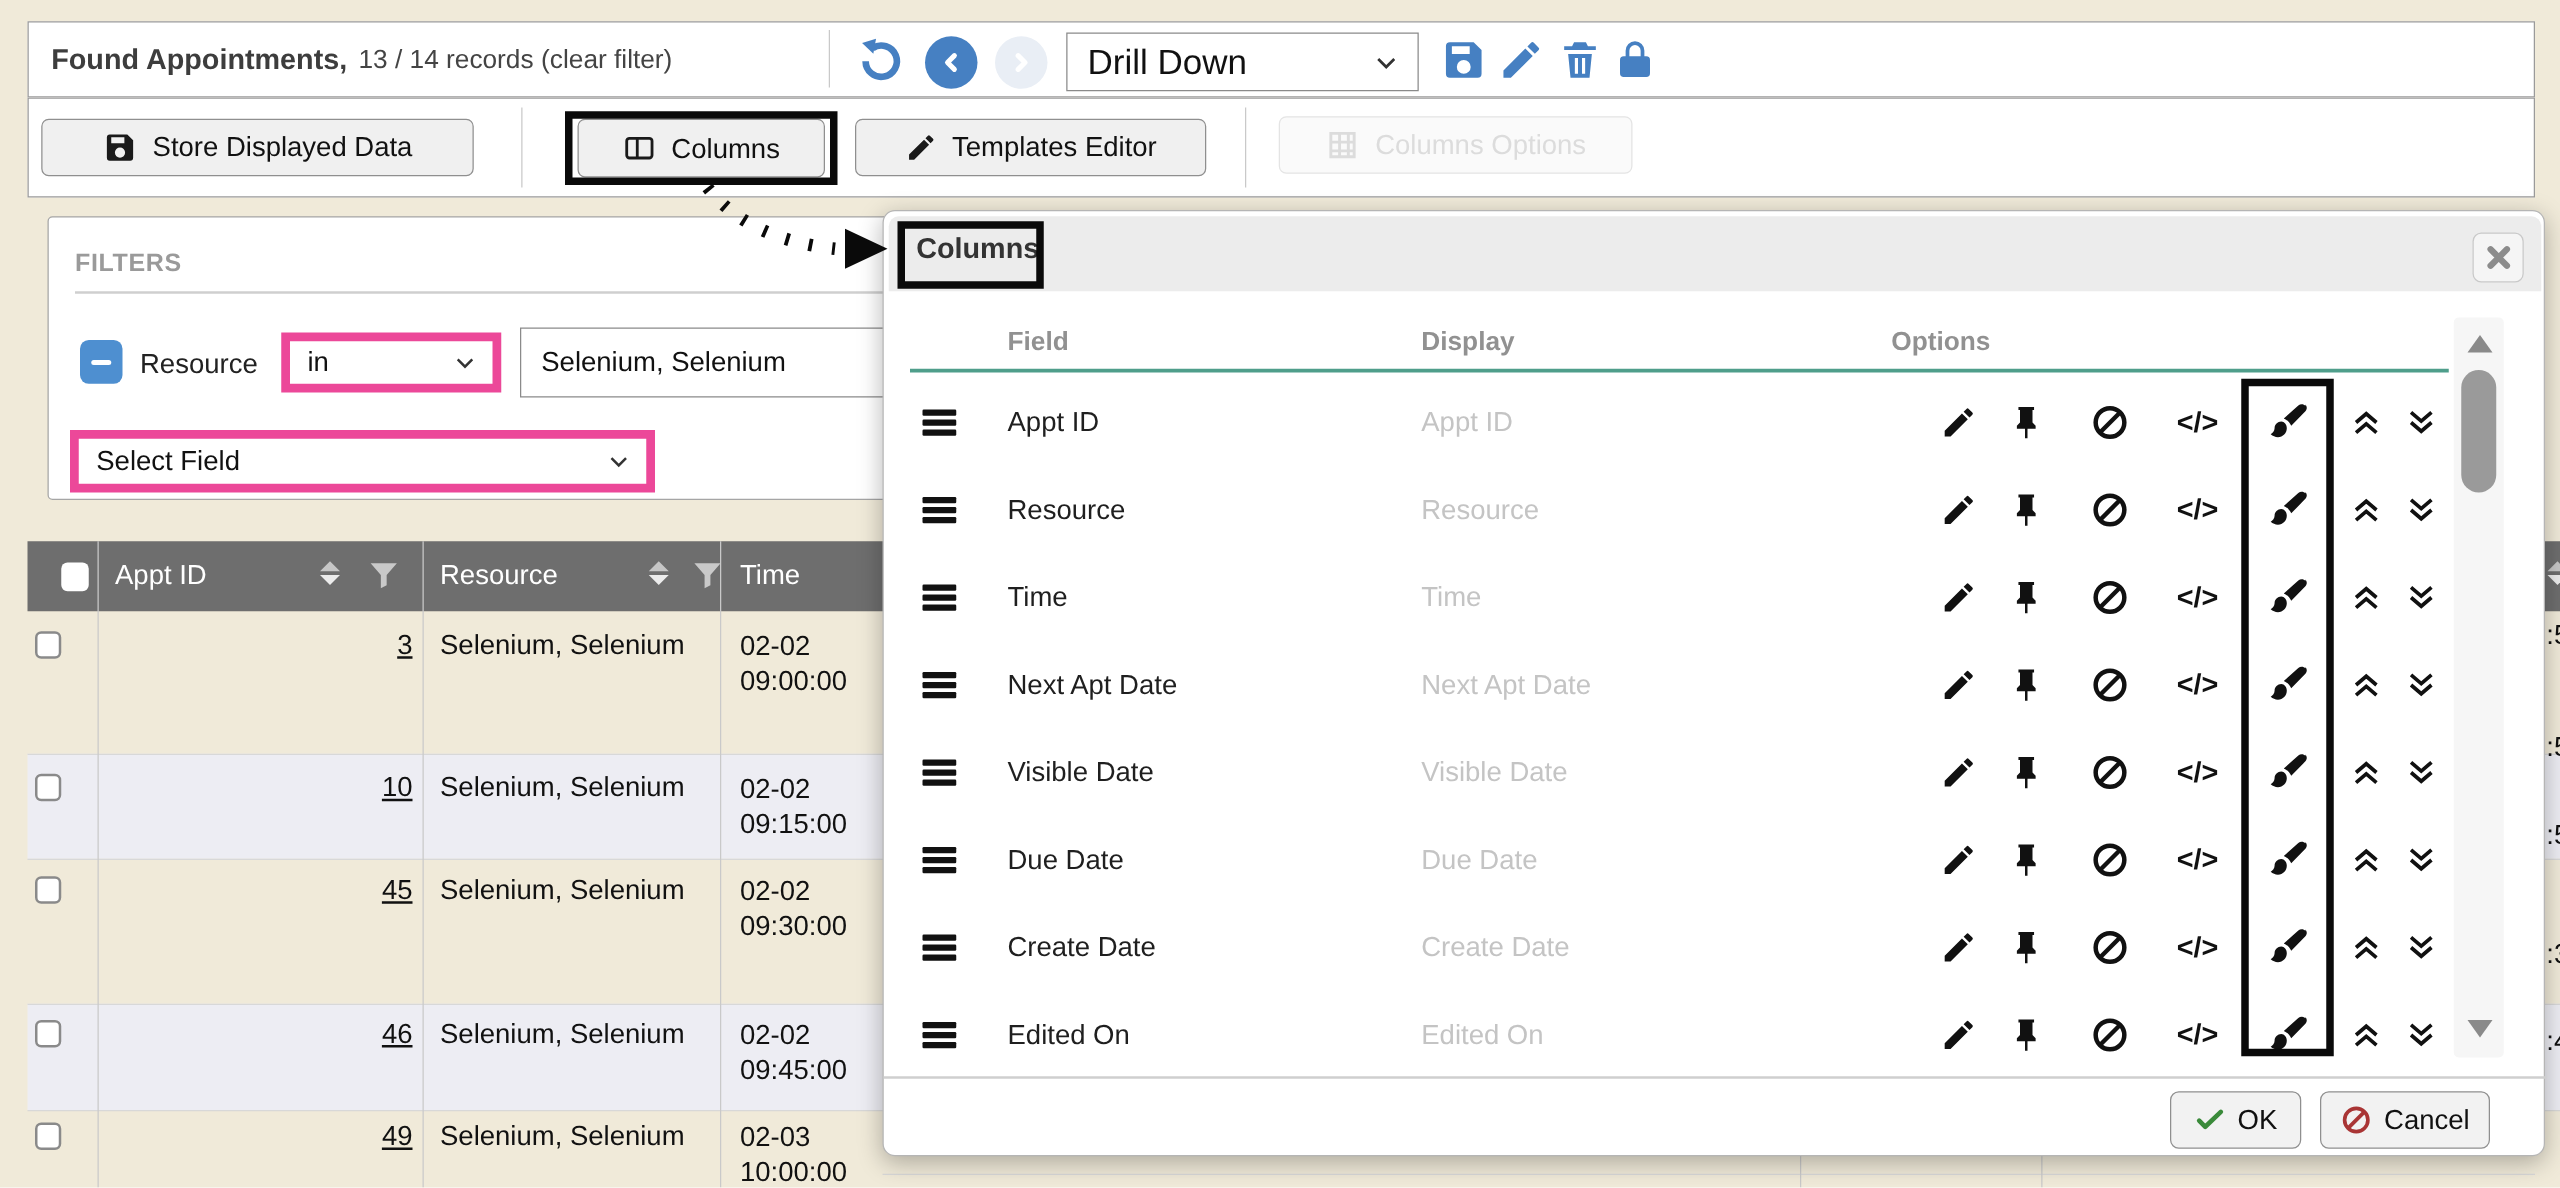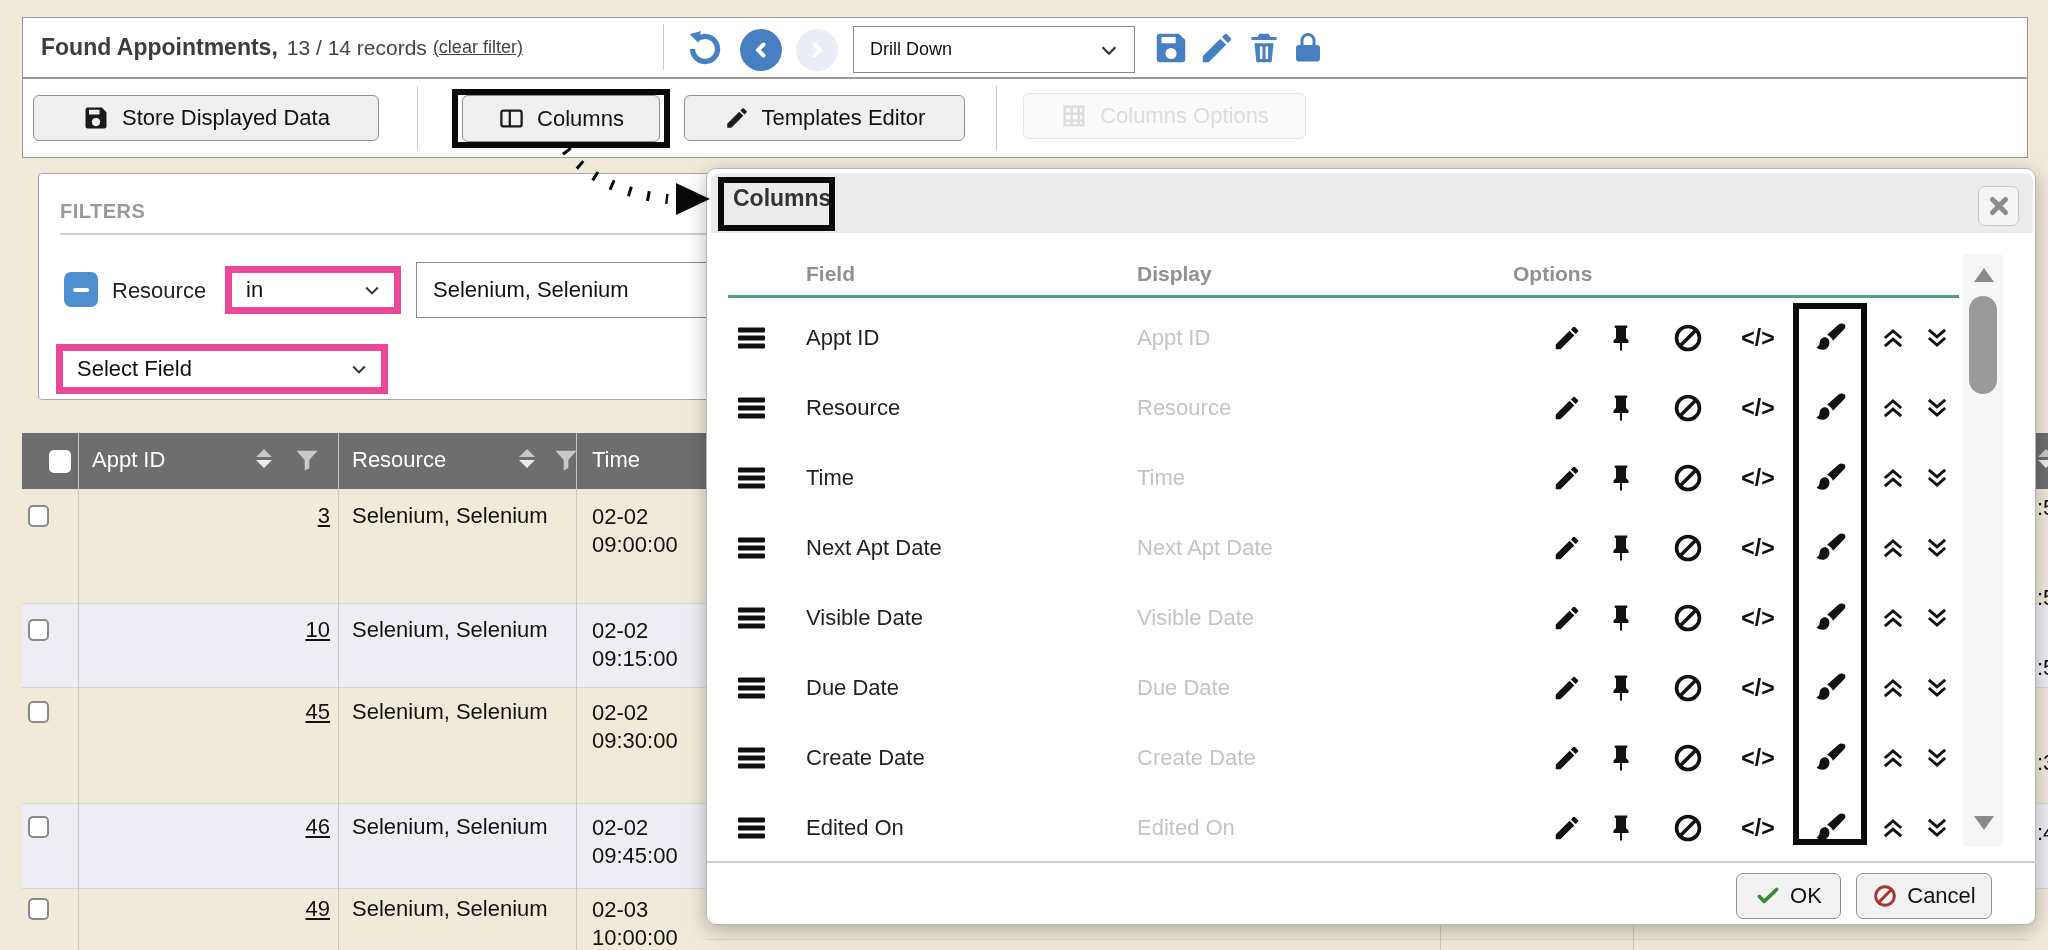--- a/index.html
+++ b/index.html
@@ -5,29 +5,29 @@
   * { margin:0; padding:0; box-sizing:border-box; }
   html,body { width:2048px; height:950px; }
   body { font-family:"Liberation Sans", sans-serif; background:#f0ead9; position:relative; overflow:hidden; }
   #app { position:absolute; inset:0; }
   .abs { position:absolute; }
 
   
   #header-panel { left:22px; top:17px; width:2006px; height:61px; background:#fff; border:1px solid #9a9a9a; display:flex; align-items:center; padding-left:18px; }
   #header-panel .title { font-size:23px; font-weight:bold; color:#3d3d3d; }
   #header-panel .records { font-size:21px; color:#444; margin-left:9px; }
-  #header-panel .clearf { font-size:18px; color:#444; text-decoration:underline; margin-left:6px; cursor:pointer; }
+  #header-panel .clearf { font-size:21px; color:#444; margin-left:6px; cursor:pointer; }
   .vdiv { position:absolute; width:1px; background:#c9c9c9; }
   #hdr-div { left:663px; top:24px; height:46px; }
 
   .circle-btn { position:absolute; width:42px; height:42px; border-radius:50%; display:flex; align-items:center; justify-content:center; }
   #undo-btn { left:684px; top:28px; }
   #back-btn { left:740px; top:29px; background:#4680c2; }
   #fwd-btn  { left:796px; top:29px; background:#e9eef5; }
-  #drill-select { left:853px; top:26px; width:282px; height:47px; background:#fff; border:1px solid #8a8a8a; display:flex; align-items:center; justify-content:space-between; padding:0 14px 0 16px; font-size:18px; color:#111; cursor:pointer; }
+  #drill-select { left:853px; top:26px; width:282px; height:47px; background:#fff; border:1px solid #8a8a8a; display:flex; align-items:center; justify-content:space-between; padding:0 14px 0 16px; font-size:28px; color:#111; cursor:pointer; }
   .blue-ic { position:absolute; top:29px; }
   #save-ic{ left:1152px; } #edit-ic{ left:1198px; } #trash-ic{ left:1245px; } #lock-ic{ left:1290px; }
 
   #toolbar-panel { left:22px; top:78px; width:2006px; height:80px; background:#fff; border:1px solid #9a9a9a; }
   #tb-div1 { left:417px; top:86px; height:64px; }
   #tb-div2 { left:996px; top:86px; height:64px; }
   .btn { position:absolute; background:#f0f0f0; border:1px solid #8f8f8f; border-radius:6px; display:flex; align-items:center; justify-content:center; gap:12px; font-size:22px; color:#111; cursor:pointer; }
   #store-btn { left:33px; top:95px; width:346px; height:46px; }
   #columns-btn { left:462px; top:95px; width:198px; height:47px; }
   #templates-btn { left:684px; top:95px; width:281px; height:46px; }
@@ -36,21 +36,21 @@
   
   #filters-panel { left:38px; top:173px; width:1960px; height:227px; background:#fff; border:1px solid #a5a5a5; border-radius:4px; }
   #filters-title { left:60px; top:200px; font-size:20px; font-weight:bold; color:#9a9a9a; letter-spacing:.5px; }
   #filters-underline { left:60px; top:233px; width:1900px; height:2px; background:#cfcfcf; }
   #filter-remove { left:64px; top:272px; width:34px; height:35px; background:#4e8fd0; border-radius:7px; display:flex; align-items:center; justify-content:center; cursor:pointer; }
   #filter-remove i { display:block; width:16px; height:4px; background:#fff; border-radius:2px; }
   #filter-field-label { left:112px; top:278px; font-size:22px; color:#222; }
   .select { position:absolute; background:#fff; border:7px solid #ec4899; display:flex; align-items:center; justify-content:space-between; padding:0 12px 0 14px; font-size:22px; color:#111; cursor:pointer; }
   #op-select { left:225px; top:266px; width:176px; height:48px; }
   #filter-value { left:416px; top:262px; width:414px; height:56px; border:1px solid #8a8a8a; font-size:22px; color:#111; padding-left:16px; font-family:"Liberation Sans",sans-serif; }
-  #field-select { left:56px; top:344px; width:332px; height:50px; }
+  #field-select { left:56px; top:344px; width:468px; height:50px; }
 
   
   #thead { left:22px; top:433px; width:2026px; height:56px; background:#6e6e6e; }
   .th-txt { position:absolute; top:447px; font-size:22px; color:#fff; }
   .colline { position:absolute; top:433px; bottom:0; width:1px; background:#c9c9c9; }
   .band { position:absolute; left:22px; width:2026px; background:#ededf3; }
   .hline { position:absolute; left:22px; width:2026px; height:1px; background:#d8d8d8; }
   .sortarrows { position:absolute; width:16px; }
   .sortarrows i { display:block; width:0; height:0; border-left:8px solid transparent; border-right:8px solid transparent; }
   .sortarrows .up { border-bottom:8px solid #c6c6c6; margin-bottom:3px; }

